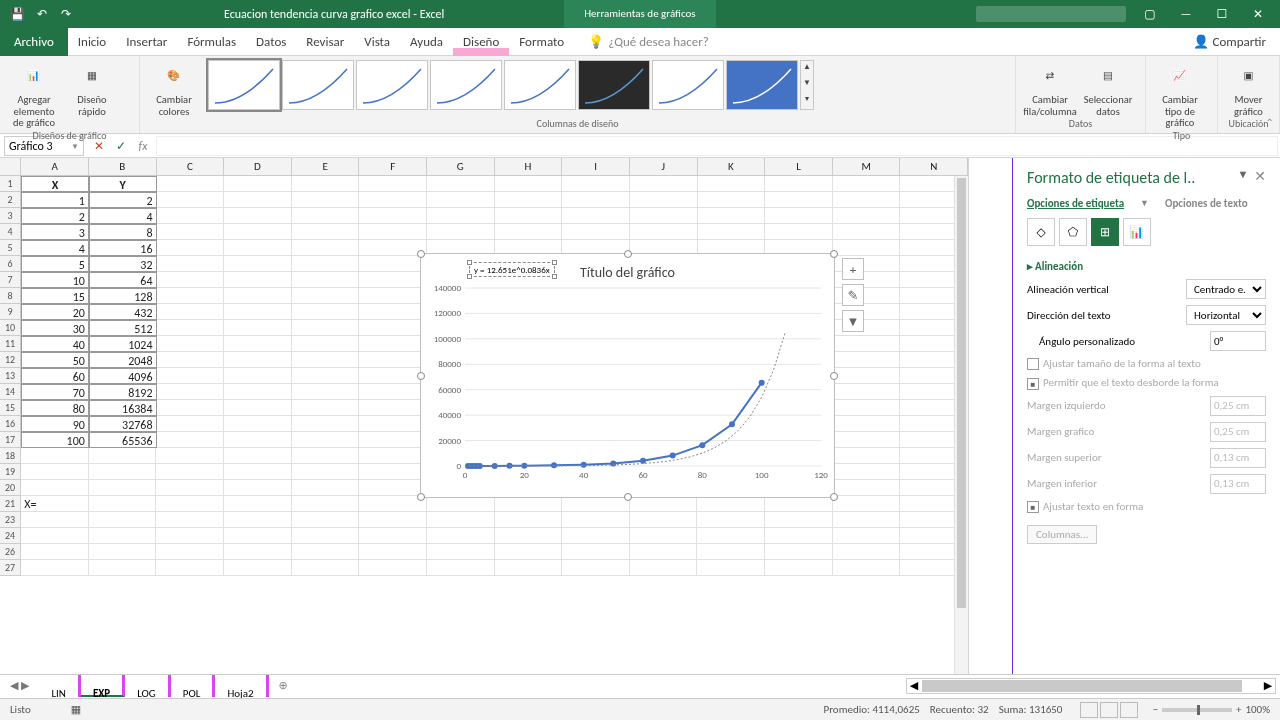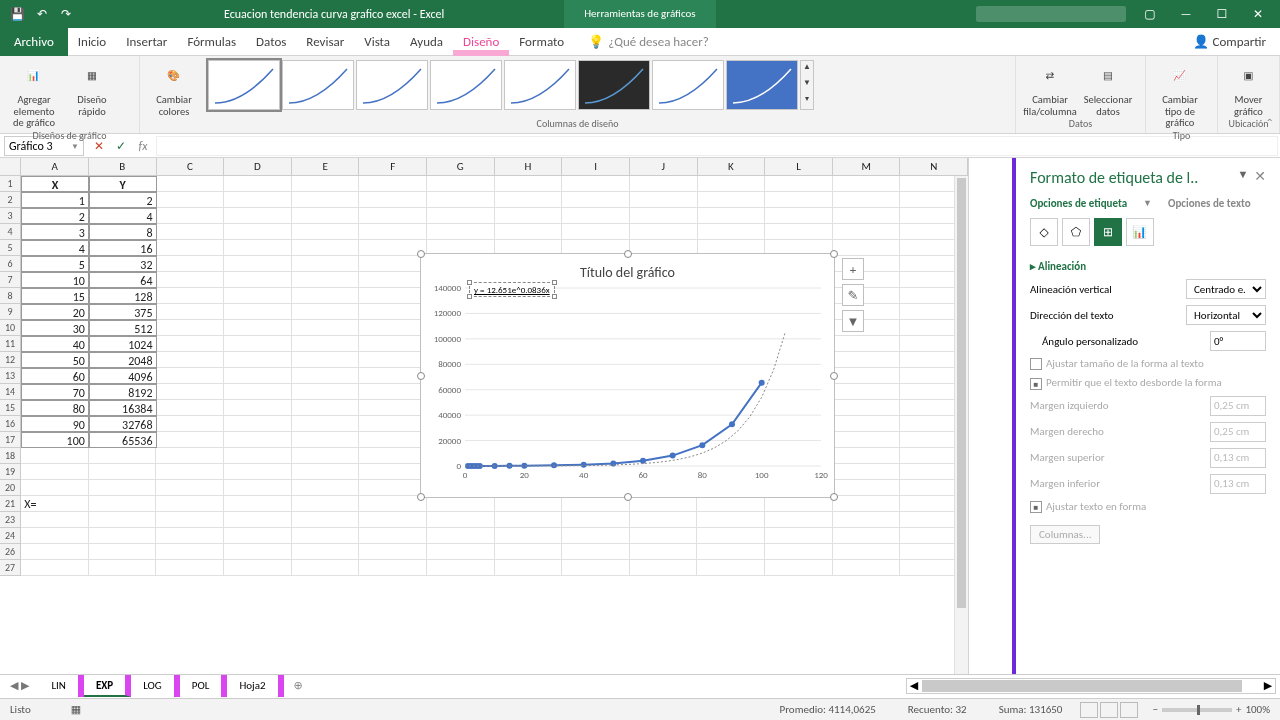--- a/index.html
+++ b/index.html
@@ -11,21 +11,21 @@
 .titlebar .qat span { width: 16px; height: 16px; display: inline-flex; align-items: center; justify-content: center; }
 .titlebar .title { margin-left: 150px; }
 .titlebar .tooltab { background: #2c8557; padding: 0 20px; height: 28px; line-height: 28px; margin-left: 120px; font-size: 11px; }
 .titlebar .right { margin-left: auto; display: flex; gap: 12px; padding-right: 10px; align-items: center; }
 .titlebar .right .usr { width: 150px; height: 16px; background: rgba(255,255,255,.2); border-radius: 2px; }
 .titlebar .right .wbtn { width: 24px; height: 24px; display:flex;align-items:center;justify-content:center; }
 
 
 .ribtabs { height: 28px; background: #fff; display: flex; align-items: center; font-size: 13px; border-bottom: 1px solid #d4d4d4; }
 .ribtabs .tab { padding: 0 10px; height: 28px; line-height: 28px; color: #444; cursor: pointer; }
-.ribtabs .tab.active { color: #ec4899; border-bottom: 6px solid #f9a8d4; text-align: center; }
+.ribtabs .tab.active { color: #404040; border-bottom: 8px solid #f9a8d4; text-align: center; }
 .ribtabs .tab.file { background: #217346; color: #fff; padding: 0 14px; }
 .ribtabs .share { margin-left: auto; padding-right: 14px; color: #444; }
 .ribtabs .bulb { margin-left: 14px; color: #888; }
 .ribtabs .tell { color: #888; margin-left: 4px; }
 
 
 .ribbon { height: 78px; background: #f3f3f3; border-bottom: 1px solid #d4d4d4; display: flex; align-items: stretch; font-size: 11px; color: #444; position: relative; }
 .rgroup { border-right: 1px solid #e1e1e1; padding: 4px 8px 2px; display: flex; flex-direction: column; }
 .rgroup .items { display: flex; align-items: flex-start; gap: 6px; flex: 1; }
 .rgroup .label { text-align: center; font-size: 10px; color: #666; height: 14px; }
@@ -65,57 +65,57 @@
 .cell.left { text-align: left; }
 
 
 .chart-obj { position: absolute; left: 420px; top: 95px; width: 415px; height: 245px; background: #fff; border: 1px solid #bfbfbf; }
 .chart-obj .handle { position: absolute; width: 8px; height: 8px; background: #fff; border: 1px solid #888; border-radius: 50%; }
 .handle.tl { top: -4px; left: -4px; } .handle.tr { top: -4px; right: -4px; }
 .handle.bl { bottom: -4px; left: -4px; } .handle.br { bottom: -4px; right: -4px; }
 .handle.tm { top: -4px; left: 50%; margin-left: -4px; } .handle.bm { bottom: -4px; left: 50%; margin-left: -4px; }
 .handle.ml { left: -4px; top: 50%; margin-top: -4px; } .handle.mr { right: -4px; top: 50%; margin-top: -4px; }
 .chart-title { position: absolute; top: 10px; left: 50%; transform: translateX(-50%); font-size: 14px; color: #444; }
-.chart-eq { position: absolute; top: 28px; left: 48px; border: 1px dashed #888; padding: 1px 4px; font-size: 9px; background: #fff; text-decoration: underline; }
+.chart-eq { position: absolute; top: 8px; left: 48px; border: 1px dashed #888; padding: 1px 4px; font-size: 9px; background: #fff; }
 .chart-eq .h { position: absolute; width: 5px; height: 5px; background: #fff; border: 1px solid #888; }
 .chart-eq .h1 { top: -3px; left: -3px; } .chart-eq .h2 { top: -3px; right: -3px; }
 .chart-eq .h3 { bottom: -3px; left: -3px; } .chart-eq .h4 { bottom: -3px; right: -3px; }
 .chart-side { position: absolute; right: -30px; top: 4px; display: flex; flex-direction: column; gap: 4px; }
 .chart-side .csb { width: 22px; height: 22px; border: 1px solid #bfbfbf; background: #fff; display: flex; align-items: center; justify-content: center; font-size: 13px; color: #666; }
 
 
-.format-pane { width: 268px; background: #fff; border-left: 4px solid #6d28d9; padding: 10px 14px; font-size: 12px; overflow-y: auto; margin-left: 43px; }
+.format-pane { width: 268px; background: #fff; border-left: 1px solid #6d28d9; padding: 10px 14px; font-size: 12px; overflow-y: auto; margin-left: 43px; }
 .format-pane h2 { font-size: 16px; font-weight: normal; color: #217346; margin-bottom: 10px; display: flex; justify-content: space-between; }
 .format-pane .close { color: #888; font-size: 14px; }
 .format-pane .opttabs { display: flex; gap: 16px; margin-bottom: 8px; font-size: 11px; }
-.format-pane .opttabs .ot.active { color: #217346; font-weight: bold; }
+.format-pane .opttabs .ot.active { color: #217346; font-weight: bold; text-decoration: underline; }
 .format-pane .opttabs .ot { color: #888; font-weight: bold; }
 .format-pane .icotabs { display: flex; gap: 4px; margin-bottom: 14px; }
 .format-pane .icotabs .it { width: 28px; height: 28px; border: 1px solid #ccc; display: flex; align-items: center; justify-content: center; }
 .format-pane .icotabs .it.active { background: #217346; border-color: #217346; color: #fff; }
 .format-pane .section-head { color: #217346; font-weight: bold; font-size: 11px; margin-bottom: 6px; }
 .format-pane .frow { display: flex; justify-content: space-between; align-items: center; margin: 6px 0; font-size: 11px; }
 .format-pane .frow.disabled { color: #aaa; }
 .format-pane select, .format-pane input[type=text] { font-size: 11px; border: 1px solid #ccc; height: 20px; padding: 0 3px; background: #fff; }
 .format-pane .chk { width: 12px; height: 12px; border: 1px solid #999; display: inline-block; vertical-align: middle; margin-right: 4px; }
 .format-pane .chk.checked::after { content: "■"; font-size: 8px; line-height: 10px; color: #666; display: block; text-align: center; }
 .format-pane .btn { border: 1px solid #ccc; padding: 2px 8px; background: #f9f9f9; color: #aaa; font-size: 11px; margin-top: 6px; }
 
 
 .sheetbar { position: absolute; bottom: 24px; left: 0; right: 0; height: 22px; background: #fff; border-top: 1px solid #ccc; display: flex; align-items: center; font-size: 11px; }
 .sheetbar .navs { padding: 0 10px; color: #777; }
-.sheetbar .stab { padding: 0 12px; border-right: 6px solid #d946ef; height: 22px; line-height: 22px; }
+.sheetbar .stab { padding: 8px 12px; border-right: 3px solid #d946ef; height: 22px; line-height: 22px; }
 .sheetbar .stab.active { background: #fff; border-bottom: 2px solid #217346; font-weight: bold; }
 .sheetbar .addsheet { padding: 0 10px; color: #888; }
 .sheetbar .hscroll { margin-left: auto; width: 370px; height: 16px; border: 1px solid #ccc; margin-right: 4px; display: flex; }
 .sheetbar .hscroll .thumb { width: 320px; background: #c9c9c9; margin: 1px; }
 
 
 .statusbar { position: absolute; bottom: 0; left: 0; right: 0; height: 22px; background: #f3f3f3; border-top: 1px solid #ccc; display: flex; align-items: center; font-size: 11px; padding: 0 10px; color: #555; }
-.statusbar .stats { margin-left: auto; display: flex; gap: 32px; }
+.statusbar .stats { margin-left: auto; display: flex; gap: 10px; }
 .statusbar .viewbtns { display: flex; gap: 2px; margin-left: 18px; }
 .statusbar .viewbtns span { width: 18px; height: 16px; border: 1px solid #bbb; }
 .statusbar .zoom { margin-left: 14px; display: flex; align-items: center; gap: 4px; }
 .statusbar .zslider { width: 70px; height: 4px; background: #ccc; position: relative; }
 .statusbar .zslider::after { content: ""; position: absolute; left: 50%; top: -3px; width: 3px; height: 10px; background: #666; }
 
 
 .vscroll { position: absolute; right: 0; top: 18px; bottom: 0; width: 14px; background: #f3f3f3; border-left: 1px solid #e0e0e0; }
 .vscroll .thumb { position: absolute; top: 2px; left: 2px; right: 2px; height: 430px; background: #c9c9c9; }
 
@@ -423,21 +423,21 @@
           <div class="cell"></div>
           <div class="cell"></div>
           <div class="cell"></div>
           <div class="cell"></div>
           <div class="cell"></div>
           <div class="cell"></div>
         </div>
         <div class="row">
           <div class="rowhead">9</div>
           <div class="cell bordered">20</div>
-          <div class="cell bordered">375</div>
+          <div class="cell bordered">432</div>
           <div class="cell"></div>
           <div class="cell"></div>
           <div class="cell"></div>
           <div class="cell"></div>
           <div class="cell"></div>
           <div class="cell"></div>
           <div class="cell"></div>
           <div class="cell"></div>
           <div class="cell"></div>
           <div class="cell"></div>
@@ -822,21 +822,21 @@
         <span><span class="chk"></span><span>Ajustar tamaño de la forma al texto</span></span>
       </div>
     <div class="frow disabled">
         <span><span class="chk checked"></span><span>Permitir que el texto desborde la forma</span></span>
       </div>
     <div class="frow disabled">
         <span>Margen izquierdo</span>
         <input type="text" disabled="" style="width: 56px; color: rgb(187, 187, 187);" value="0,25 cm">
       </div>
     <div class="frow disabled">
-        <span>Margen derecho</span>
+        <span>Margen grafico</span>
         <input type="text" disabled="" style="width: 56px; color: rgb(187, 187, 187);" value="0,25 cm">
       </div>
     <div class="frow disabled">
         <span>Margen superior</span>
         <input type="text" disabled="" style="width: 56px; color: rgb(187, 187, 187);" value="0,13 cm">
       </div>
     <div class="frow disabled">
         <span>Margen inferior</span>
         <input type="text" disabled="" style="width: 56px; color: rgb(187, 187, 187);" value="0,13 cm">
       </div>

